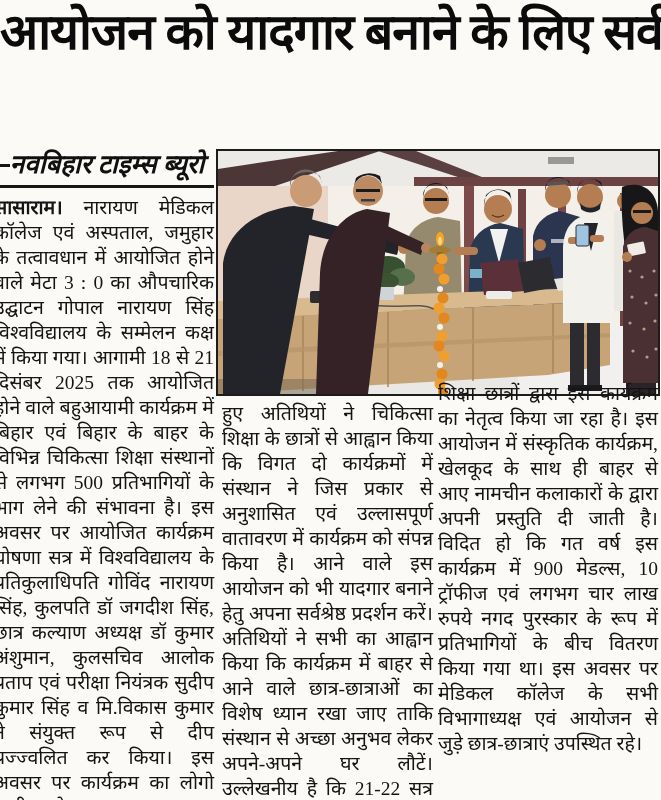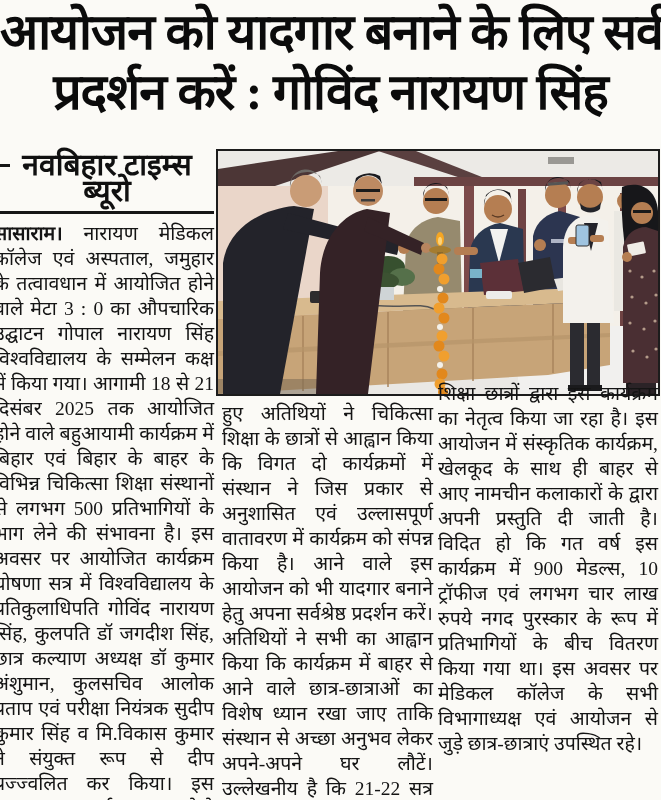--- a/index.html
+++ b/index.html
@@ -16,42 +16,41 @@
   .headline .hl-line{white-space:nowrap;}
   .col{position:absolute;text-align:justify;font-size:19.5px;line-height:25px;
        color:#141414;}
   .col p{margin:0;}
   .col-left{left:0;top:150px;width:214px;}
   .col-left .body-text{margin-left:-6px;}
   .col-mid{left:222px;top:401px;width:211px;}
   .col-right{left:438px;top:381px;width:220px;}
   .byline{
     position:relative;display:block;text-align:center;font-weight:700;
-    font-size:30px;line-height:26px;padding:2px 0 7px 0;margin:0 0 7px 0;
-    border-bottom:3px solid #161616;color:#101010;
+    font-size:26px;line-height:26px;padding:2px 0 7px 0;margin:0 0 7px 0;
+    border-bottom:3px solid #161616;color:#101010;font-style:italic;
   }
   .byline::before{
     content:"";position:absolute;left:-6px;top:14px;width:16px;height:3px;
     background:#161616;
   }
   .dateline{font-weight:700;}
   .photo-frame{
     position:absolute;left:216px;top:149px;width:440px;height:243px;
     border:2px solid #1c1c1c;background:#efece6;box-sizing:content-box;
   }
   .photo-frame svg{display:block;width:100%;height:100%;}
 </style>
 </head>
 <body>
 
 <div class="page">
 
   <div class="headline">
     <div class="hl-line">आयोजन को यादगार बनाने के लिए सर्वश्रेष्ठ</div>
-    <div class="hl-line">प्रदर्शन करें : गोविंद नारायण सिंह</div>
   </div>
 
   <div class="photo-frame">
     <svg viewBox="0 0 440 243" preserveAspectRatio="none">
 
       <rect x="0" y="0" width="440" height="60" fill="#eceae6"></rect>
       <polygon points="0,18 120,0 162,0 0,54" style="fill:var(--beam,#4c3636)"></polygon>
       <polygon points="160,0 252,30 274,30 198,0" fill="#5a4040"></polygon>
       <rect x="196" y="26" width="244" height="9" style="fill:var(--beam2,#6b4343)"></rect>
       <rect x="330" y="6" width="26" height="7" fill="#9a9894"></rect>

